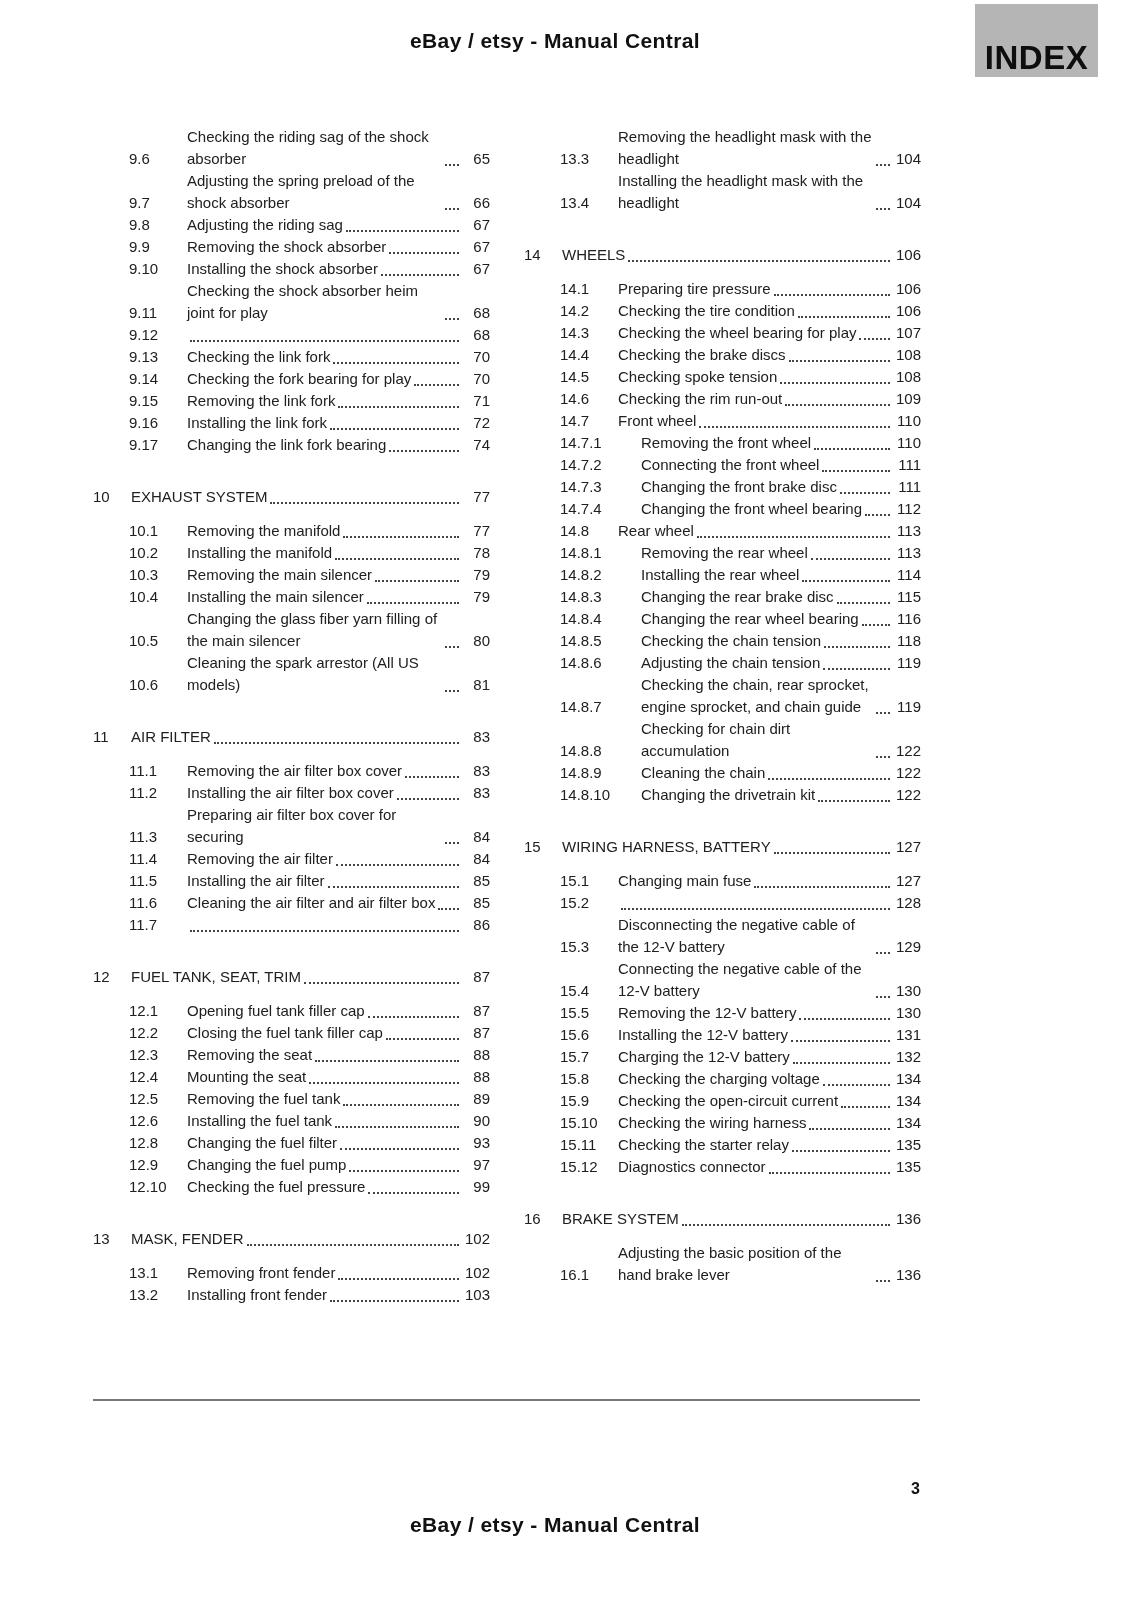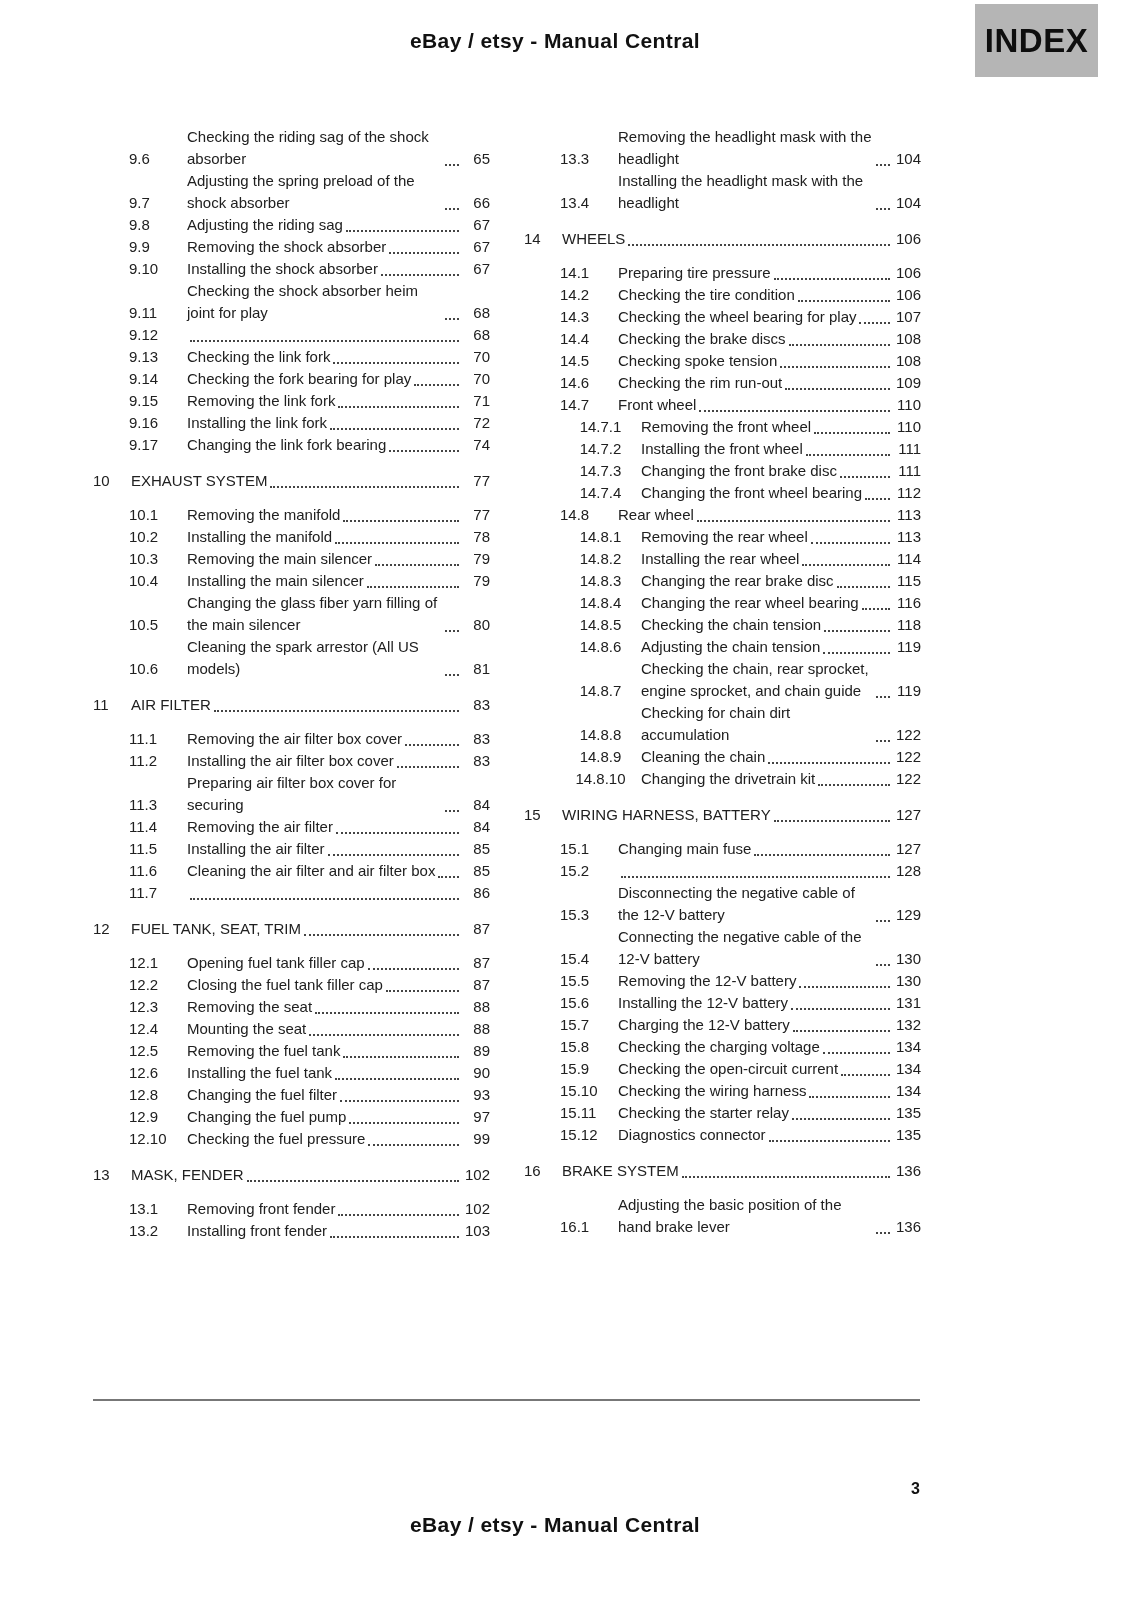--- a/index.html
+++ b/index.html
@@ -24,21 +24,21 @@
     color: #111;
   }
   .index-box {
     position: absolute;
     top: 4px;
     right: 32px;
     width: 123px;
     height: 73px;
     background: #b5b5b5;
     display: flex;
-    align-items: center;
+    align-items: flex-end;
     justify-content: center;
     font-size: 33px;
     font-weight: bold;
     color: #0e0e0e;
     letter-spacing: 0.5px;
   }
   .toc-wrap {
     position: absolute;
     top: 126px;
     left: 93px;
@@ -48,25 +48,25 @@
     align-items: flex-start;
   }
   .toc-col { width: 397px; }
   .toc-row {
     display: flex;
     align-items: flex-end;
     font-size: 15px;
     line-height: 22px;
   }
   .toc-num { flex: none; }
-  .lv0 { margin: 14px 0 12px 0; }
+  .lv0 { margin: 30px 0 12px 0; }
   .lv0 .toc-num { width: 38px; }
   .lv1, .lv2 { padding-left: 36px; }
   .lv1 .toc-num { width: 58px; }
-  .lv2 .toc-num { width: 81px; text-align: center; }
+  .lv2 .toc-num { width: 81px; }
   .toc-title { flex: 0 1 auto; min-width: 0; }
   .toc-dots {
     flex: 1 0 14px;
     border-bottom: 2px dotted #444;
     margin: 0 3px 4px 3px;
     align-self: flex-end;
   }
   .toc-page { flex: none; min-width: 28px; text-align: right; }
   .footer-rule {
     position: absolute;
@@ -411,21 +411,21 @@
         <span class="toc-page">110</span>
       </div>
       <div class="toc-row lv2">
         <span class="toc-num">14.7.1</span>
         <span class="toc-title">Removing the front wheel</span>
         <span class="toc-dots"></span>
         <span class="toc-page">110</span>
       </div>
       <div class="toc-row lv2">
         <span class="toc-num">14.7.2</span>
-        <span class="toc-title">Installing the front wheel</span>
+        <span class="toc-title">Connecting the front wheel</span>
         <span class="toc-dots"></span>
         <span class="toc-page">111</span>
       </div>
       <div class="toc-row lv2">
         <span class="toc-num">14.7.3</span>
         <span class="toc-title">Changing the front brake disc</span>
         <span class="toc-dots"></span>
         <span class="toc-page">111</span>
       </div>
       <div class="toc-row lv2">

